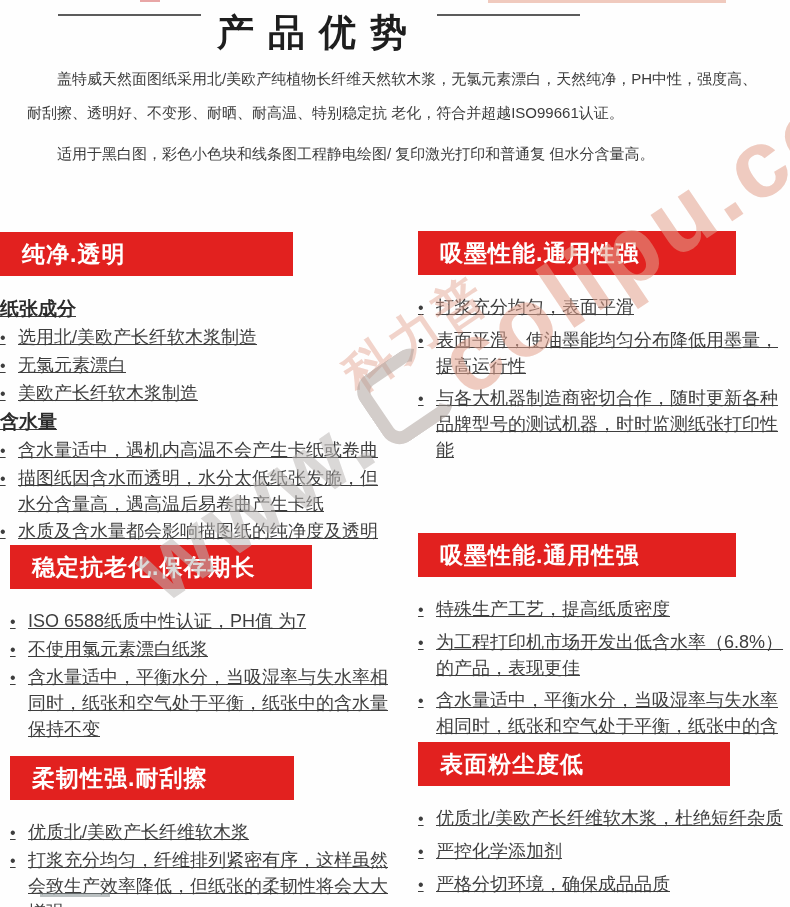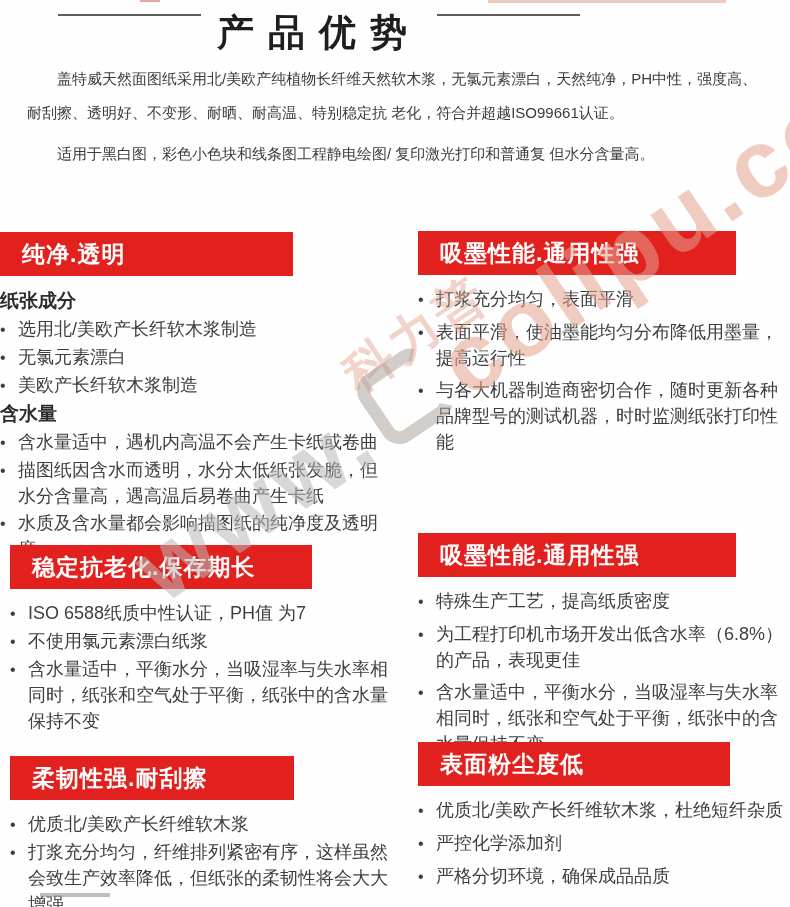--- a/index.html
+++ b/index.html
@@ -29,21 +29,21 @@
   .intro p{margin:0 0 7px 0;text-indent:2em;}
   
   .section{position:absolute;}
   .sec-bar{
     height:44px;background:#e2211f;color:#fff;
     display:flex;align-items:center;
     padding-left:22px;box-sizing:border-box;
     font-size:23px;font-weight:bold;letter-spacing:1px;
     white-space:nowrap;
   }
-  .sec-body{margin-top:11px;font-size:18px;line-height:26px;color:#3e3e3e;}
+  .sec-body{margin-top:19px;font-size:18px;line-height:26px;color:#3e3e3e;text-decoration:underline;}
   .subhead{font-size:19px;font-weight:bold;color:#2c2c2c;margin:1px 0 2px 0;line-height:27px;}
   .bullet{display:flex;margin-bottom:1px;}
   .col-right .bullet{margin-bottom:6px;}
   .bullet .dot{flex:0 0 18px;}
   .bullet .dot::before{content:"•";font-size:16px;}
   .bullet .btxt{flex:1;}
   
   #sec-l1{left:0;top:232px;width:392px;}
   #sec-l2{left:10px;top:545px;width:392px;}
   #sec-l3{left:10px;top:744px;width:392px;}

